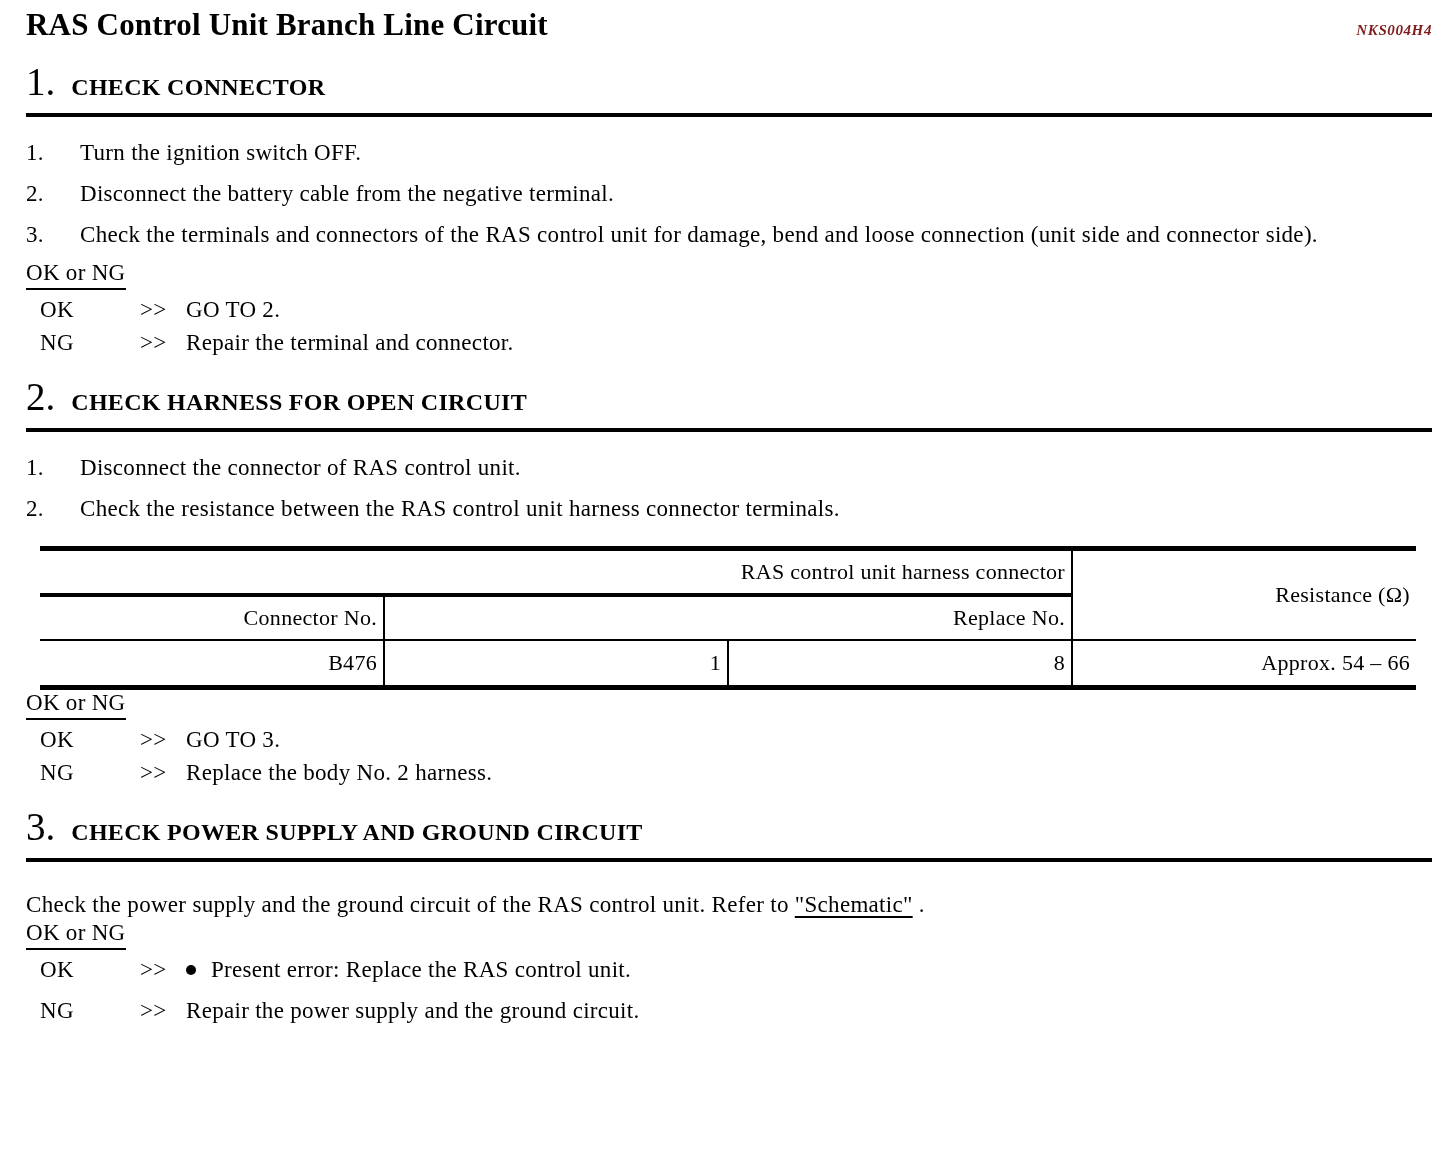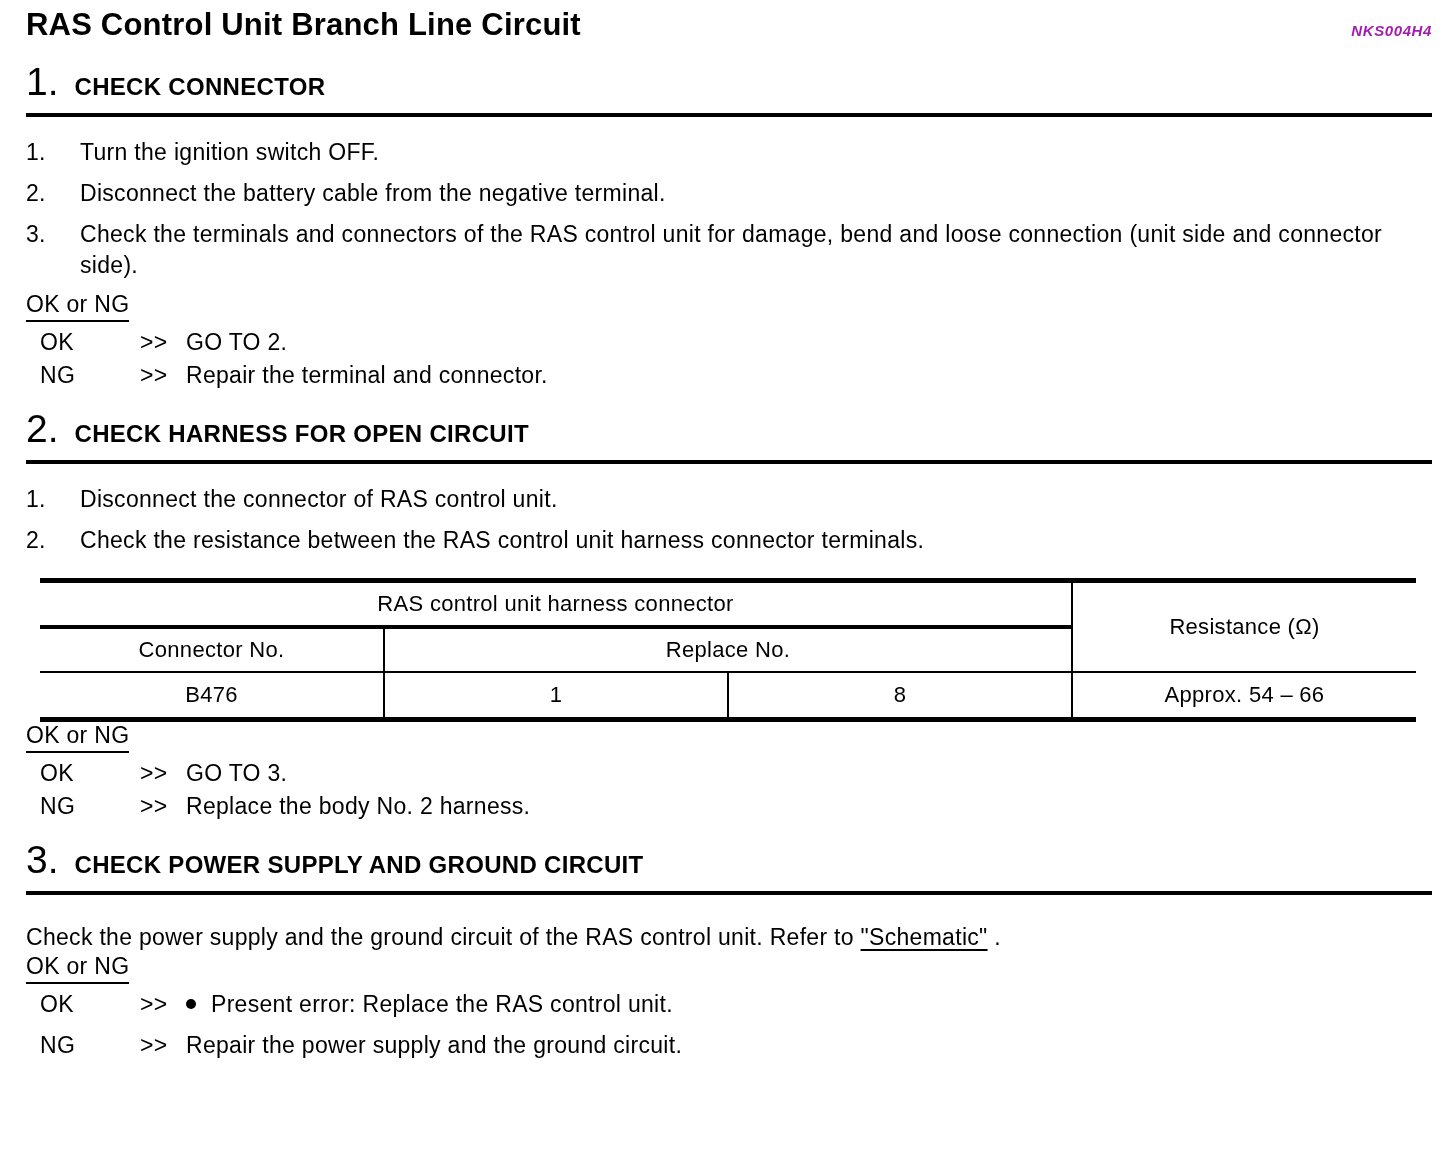--- a/index.html
+++ b/index.html
@@ -1,28 +1,28 @@
 <!DOCTYPE html>
 <html><head>
 <meta charset="utf-8">
 <style>
   * { box-sizing: border-box; }
   html, body { margin: 0; padding: 0; background: #fff; }
   .page {
     width: 1456px; height: 1162px;
     background: #fff; color: #000;
-    font-family: Liberation Sans, sans-serif;
+    font-family: Liberation Serif, serif;
     padding: 6px 24px 7px 26px;
     overflow: hidden;
     position: relative;
   }
   
   .header-row { display: flex; justify-content: space-between; align-items: flex-start; }
   .page-title { font-size: 31px; font-weight: bold; letter-spacing: 0.2px; line-height: 38px; }
-  .doc-code { font-size: 15px; font-style: italic; font-weight: 600; letter-spacing: 0.6px; margin-top: 16px; color: #a21caf; }
+  .doc-code { font-size: 15px; font-style: italic; font-weight: 600; letter-spacing: 0.6px; margin-top: 16px; color: #7f1d1d; }
   .subtitle { font-size: 27px; font-weight: 400; letter-spacing: 0.3px; margin-top: 14px; }
 
   
   .sec-heading { display: flex; align-items: baseline; gap: 16px; margin-top: 18px; }
   .sec-num { font-size: 39px; font-weight: 400; line-height: 40px; }
   .sec-title { font-size: 24px; font-weight: bold; letter-spacing: 0.3px; }
   .sec-rule { height: 4px; background: #000; margin-top: 11px; }
 
   
   .steps { margin-top: 20px; }
@@ -45,21 +45,21 @@
     width: 10px; height: 10px; background: #000; border-radius: 50%;
     display: inline-block; margin-right: 15px; flex: 0 0 auto;
   }
 
   
   .spec-table {
     border-collapse: collapse; table-layout: fixed;
     width: 1376px; margin: 22px 0 0 14px;
     border-top: 5px solid #000; border-bottom: 5px solid #000;
   }
-  .spec-table td { font-size: 22px; text-align: center; padding: 8px 6px; letter-spacing: 0.3px; vertical-align: middle; }
+  .spec-table td { font-size: 22px; text-align: right; padding: 8px 6px; letter-spacing: 0.3px; vertical-align: middle; }
   .cell-group { border-bottom: 4px solid #000; height: 44px; }
   .cell-resistance-hdr { border-left: 2px solid #000; border-bottom: 2px solid #000; margin-left: 36px; }
   .cell-sub { border-bottom: 2px solid #000; height: 44px; }
   .cell-sub-terminal { border-left: 2px solid #000; }
   .data-row td { height: 47px; }
   .cell-t1 { border-left: 2px solid #000; }
   .cell-t2 { border-left: 2px solid #000; }
   .cell-res { border-left: 2px solid #000; }
 
   

